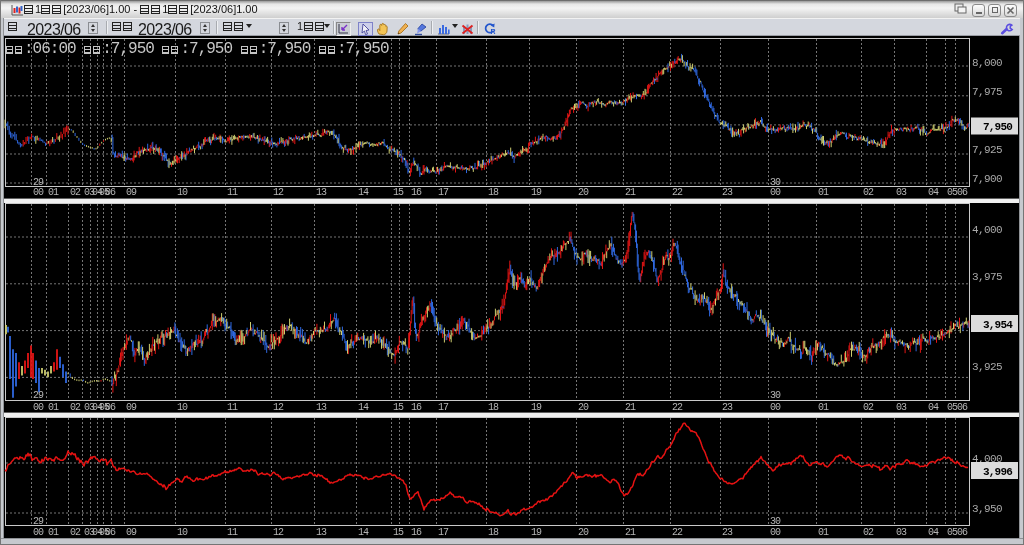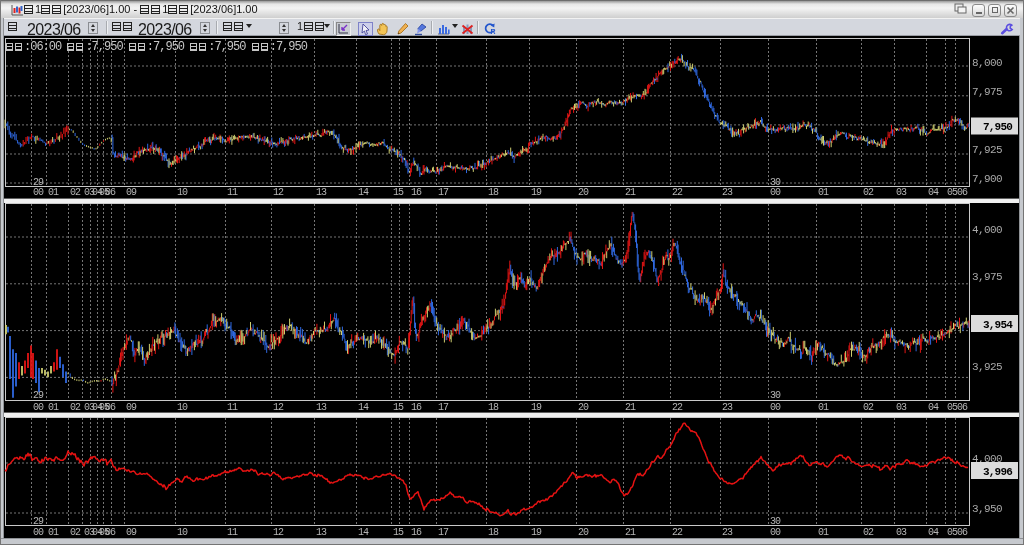--- a/index.html
+++ b/index.html
@@ -23,21 +23,21 @@
 .spinbtn:after { bottom:1px; border-top:3px solid #333; }
 .date { font-size:16px; letter-spacing:-0.6px; }
 .sep { position:absolute; top:21px; width:2px; height:13px; border-left:1px solid #a8abb0; border-right:1px solid #eef0f3; }
 .dd { position:absolute; top:24px; width:0; height:0; border-left:3.5px solid transparent; border-right:3.5px solid transparent; border-top:4px solid #222; }
 
 .k { display:inline-block; width:9px; height:9px; margin:0 2px 0 0; vertical-align:-1px;
   border:1px solid #222;
   background:linear-gradient(transparent 2px, #222 2px, #222 3px, transparent 3px, transparent 5px, #222 5px, #222 6px, transparent 6px); }
 .kg { border-color:#c4c4c4; background:linear-gradient(transparent 2px, #c4c4c4 2px, #c4c4c4 3px, transparent 3px, transparent 5px, #c4c4c4 5px, #c4c4c4 6px, transparent 6px); }
 .kg8 { width:7px; height:8px; margin-right:2px; }
-.hdr { position:absolute; z-index:5; font-family:"Liberation Mono", monospace; font-size:12px; color:#c6c6c6; white-space:nowrap; letter-spacing:-1px; }
+.hdr { position:absolute; z-index:5; font-family:"Liberation Mono", monospace; font-size:16px; color:#c6c6c6; white-space:nowrap; letter-spacing:-1px; }
 .btn { position:absolute; top:22px; width:15px; height:14px; }
 svg { position:absolute; left:0; top:0; }
 #chart { z-index:1; }
 .ov { z-index:5; }
 </style></head>
 <body>
 <div id="win">
 <svg id="chart" width="1024" height="545" viewBox="0 0 1024 545">
 <rect x="4" y="38" width="1015" height="500" fill="#000"></rect>
 <rect x="4" y="198.6" width="1015" height="4.4" fill="#f0f0f0"></rect>

